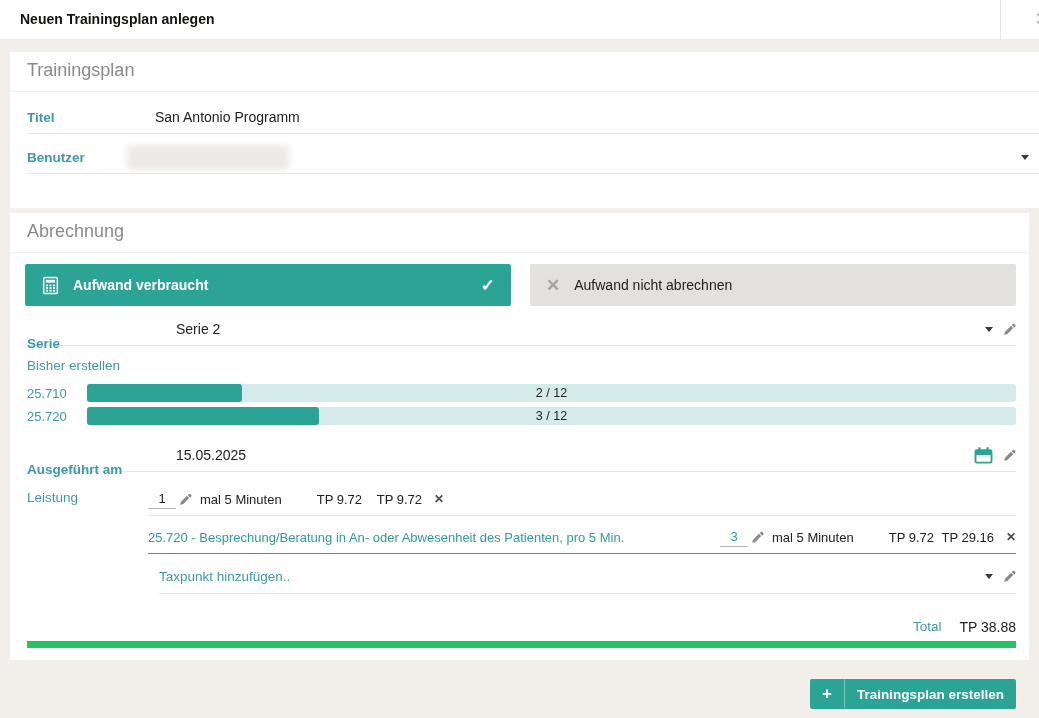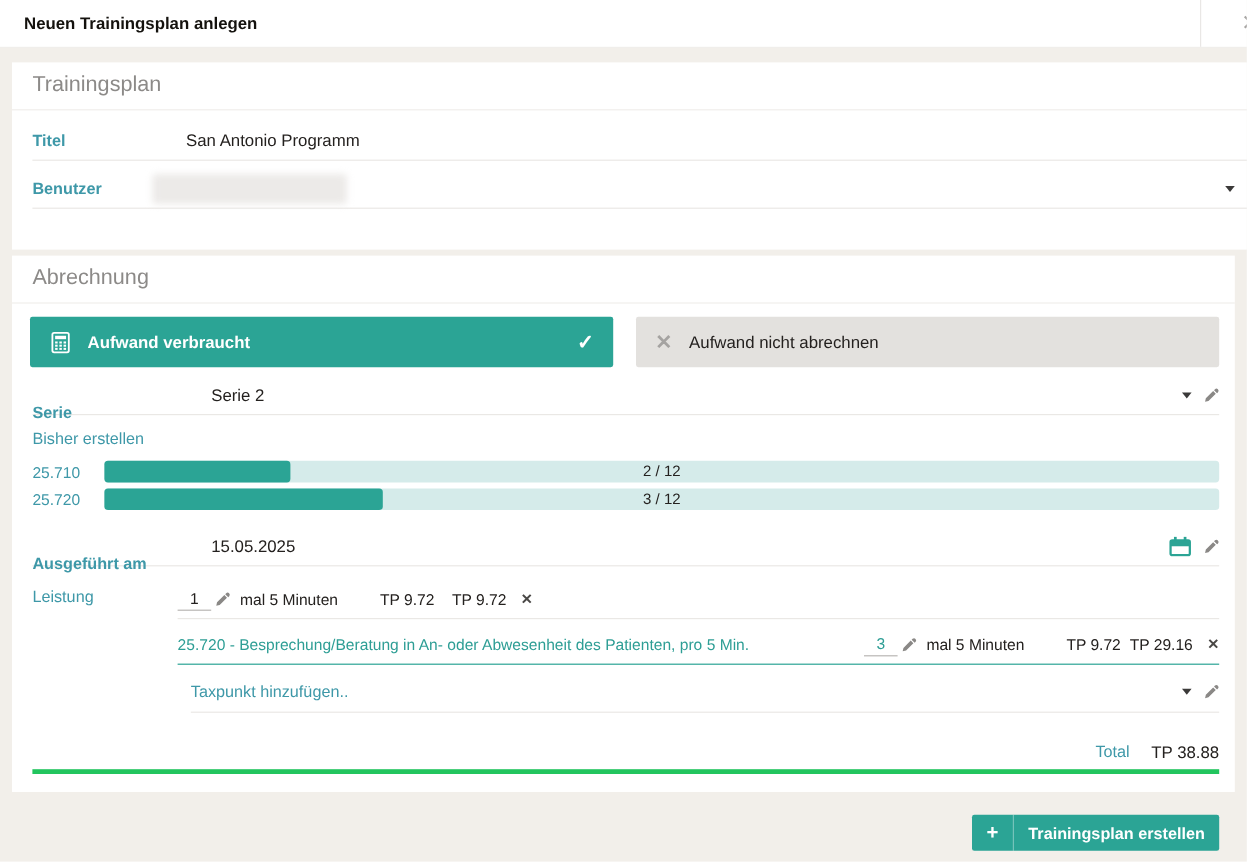--- a/index.html
+++ b/index.html
@@ -61,21 +61,21 @@
   .service-desc{flex:none;width:572px;white-space:nowrap;overflow:hidden;}
   .service-row-2 .service-desc,.service-row-2 .service-qty{color:#2E9E95;}
   .service-qty{width:28px;text-align:center;border-bottom:1px solid #B8B6B4;line-height:19px;cursor:text;}
   .service-pencil{width:18px;display:flex;justify-content:center;}
   .service-unit{width:100px;margin-left:6px;}
   .service-tp{width:62px;text-align:right;}
   .service-tp-total{width:60px;text-align:right;}
   .service-remove{width:22px;text-align:right;color:#4A4846;font-size:12px;font-weight:700;cursor:pointer;}
   .taxpunkt-row{position:absolute;left:138px;right:13px;top:347px;height:33px;display:flex;align-items:center;
     border-bottom:1px solid #EAE8E5;color:#3E98A8;font-size:13.5px;cursor:pointer;margin-left:11px;}
-  .total-row{position:absolute;left:17px;right:13px;top:399px;height:29px;display:flex;align-items:center;justify-content:flex-end;gap:18px;border-bottom:4px solid #22c55e;}
+  .total-row{position:absolute;left:17px;right:13px;top:399px;height:29px;display:flex;align-items:center;justify-content:flex-end;gap:18px;border-bottom:7px solid #22c55e;}
   .total-label{color:#3E98A8;font-size:13.5px;}
   .total-value{color:#24211F;font-size:14px;}
   
   .create-btn{position:absolute;left:810px;top:679px;width:206px;height:30px;border:none;border-radius:2px;cursor:pointer;
     background:#2BA495;color:#FFFFFF;display:flex;align-items:center;padding:0;font-family:inherit;}
   .plus-box{width:34px;height:30px;line-height:29px;text-align:center;font-size:17px;font-weight:700;border-right:1px solid rgba(255,255,255,0.35);}
   .create-label{flex:1;text-align:center;font-weight:700;font-size:13.5px;}
 </style>
 </head>
 <body>

